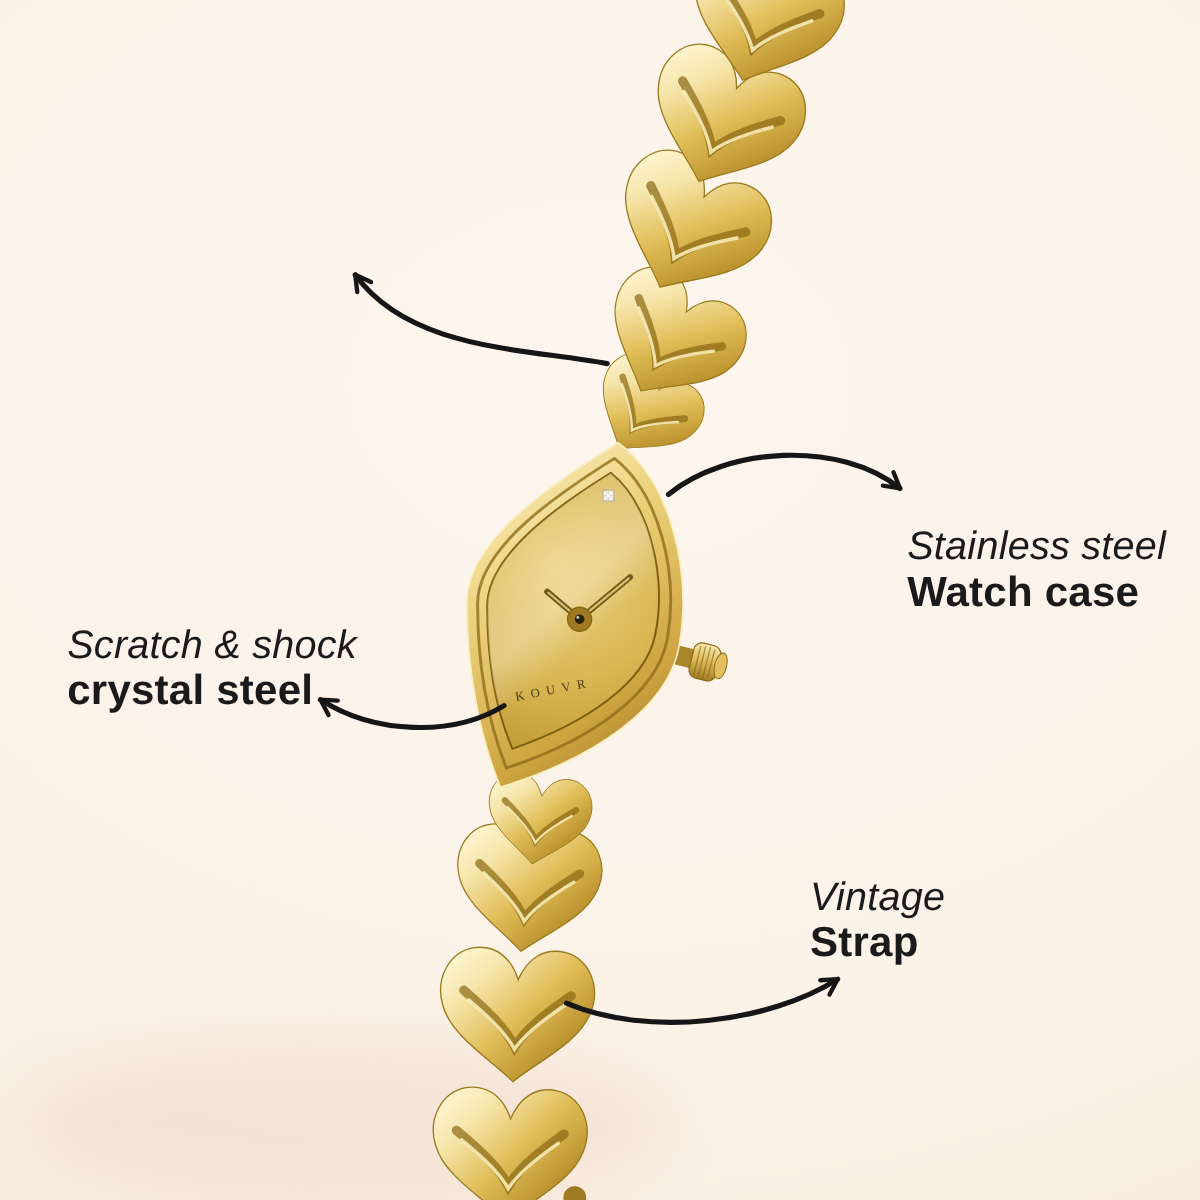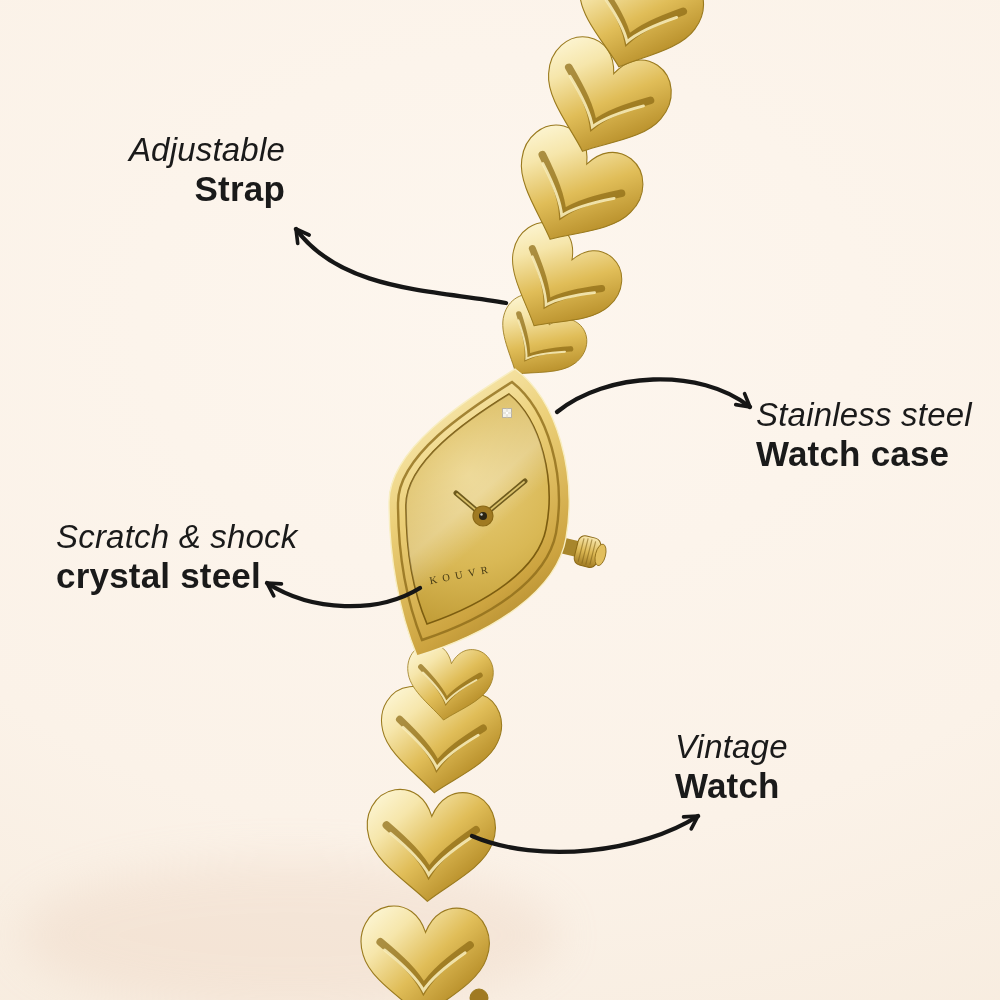--- a/index.html
+++ b/index.html
@@ -17,21 +17,21 @@
   }
   .l-ital{
     display:block;font-style:italic;font-weight:500;
     font-size:33px;line-height:39px;letter-spacing:.2px;white-space:nowrap;
   }
   .l-bold{
     display:block;font-weight:700;font-size:35px;line-height:39px;
     letter-spacing:.2px;white-space:nowrap;
   }
   #strapLabel{top:130px;right:715px;text-align:right;}
-  #caseLabel{top:395px;left:756px;}
+  #caseLabel{top:435px;left:756px;}
   #glassLabel{top:517px;left:56px;}
   #styleLabel{top:727px;left:675px;}
 </style>
 </head>
 <body>
 
 <div class="stage">
 
   <svg width="1000" height="1000" viewBox="0 0 1000 1000">
     <defs>
@@ -149,33 +149,29 @@
     </g>
 
     <g fill="none" stroke="#161616" stroke-width="4.3" stroke-linecap="round">
       <path d="M 506,303 C 436,290 342,292 296,229" marker-end="url(#arrowHead)"></path>
       <path d="M 557,412 C 606,372 700,367 750,407" marker-end="url(#arrowHead)"></path>
       <path d="M 420,588 C 378,614 312,612 267,583" marker-end="url(#arrowHead)"></path>
       <path d="M 472,836 C 540,865 642,852 698,816" marker-end="url(#arrowHead)"></path>
     </g>
   </svg>
 
-  <div class="callout" id="strapLabel">
-    <span class="l-ital">Adjustable</span>
-    <span class="l-bold">Strap</span>
-  </div>
 
   <div class="callout" id="caseLabel">
     <span class="l-ital">Stainless steel</span>
     <span class="l-bold">Watch case</span>
   </div>
 
   <div class="callout" id="glassLabel">
     <span class="l-ital">Scratch &amp; shock</span>
     <span class="l-bold">crystal steel</span>
   </div>
 
   <div class="callout" id="styleLabel">
     <span class="l-ital">Vintage</span>
-    <span class="l-bold">Watch</span>
+    <span class="l-bold">Strap</span>
   </div>
 
 </div>
 
 </body></html>

